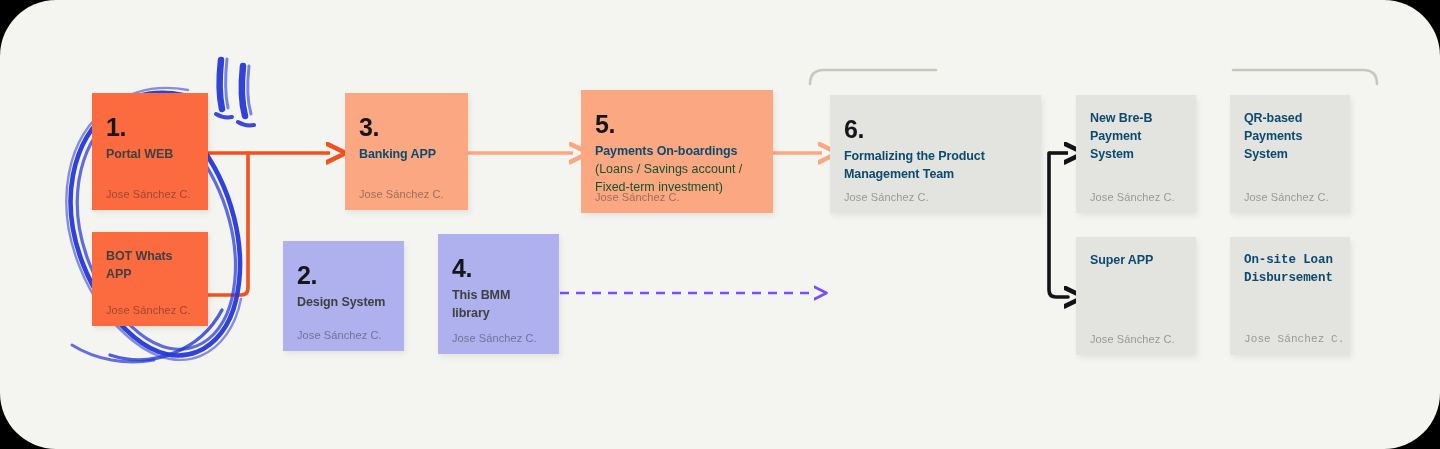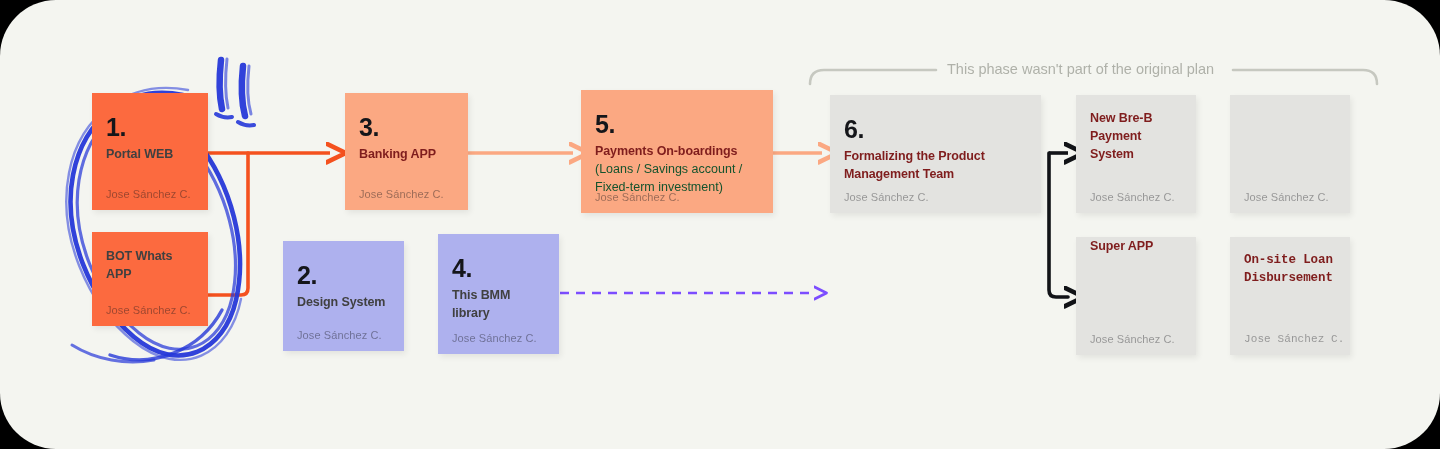--- a/index.html
+++ b/index.html
@@ -14,21 +14,21 @@
              letter-spacing:-0.5px;margin-bottom:5px;}
   .card .ttl{font-size:12.5px;font-weight:bold;color:#404040;line-height:1.45;
              letter-spacing:-0.1px;}
   .card .sub{font-size:12.5px;font-weight:normal;color:#14532d;line-height:1.45;}
   .card .by{position:absolute;left:14px;bottom:10px;font-size:11px;
             color:rgba(21,22,26,.42);letter-spacing:.1px;}
   .orange{background:#FC6A3F;}
   .peach{background:#FBA882;}
   .purple{background:#AEB1EE;}
   .grey{background:#E3E3E0;}
-  .grey .ttl,.peach .ttl{color:#7f1d1d;}
+  .grey .ttl,.peach .ttl{color:#0c4a6e;}
   .grey .by{color:rgba(21,22,26,.38);}
 
   .bracket-label{position:absolute;font-size:14.5px;color:#AFB1A9;white-space:nowrap;}
   svg.layer{position:absolute;left:0;top:0;width:1440px;height:449px;
             overflow:visible;pointer-events:none;}
 </style>
 </head>
 <body>
 
 <div id="canvas">
@@ -85,21 +85,20 @@
     <g stroke="#2638D8" fill="none" stroke-linecap="round">
       <path d="M221,60 C219,78 219,95 222,109" stroke-width="6.5" opacity=".95"></path>
       <path d="M227,59 C225,77 225,94 228,108" stroke-width="3" opacity=".6"></path>
       <path d="M243,66 C241,85 241,101 245,116" stroke-width="6.5" opacity=".95"></path>
       <path d="M249,66 C247,84 247,100 251,114" stroke-width="3" opacity=".6"></path>
       <path d="M216,114 C221,117 227,118 232,117" stroke-width="4" opacity=".9"></path>
       <path d="M238,122 C243,125 249,126 254,125" stroke-width="4" opacity=".9"></path>
     </g>
   </svg>
 
-  <div class="bracket-label" style="left:947px;top:61px;">This phase wasn't part of the original plan</div>
 
   <div class="card orange" style="left:92px;top:93px;width:116px;height:117px;">
     <div class="num">1.</div>
     <div class="ttl">Portal WEB</div>
     <div class="by">Jose Sánchez C.</div>
   </div>
 
   <div class="card orange" style="left:92px;top:232px;width:116px;height:94px;padding-top:15px;">
     <div class="ttl">BOT Whats APP</div>
     <div class="by">Jose Sánchez C.</div>
@@ -135,24 +134,25 @@
     <div class="ttl">Formalizing the Product Management Team</div>
     <div class="by">Jose Sánchez C.</div>
   </div>
 
   <div class="card grey" style="left:1076px;top:95px;width:120px;height:118px;padding-top:14px;">
     <div class="ttl">New Bre-B Payment System</div>
     <div class="by">Jose Sánchez C.</div>
   </div>
 
   <div class="card grey" style="left:1230px;top:95px;width:120px;height:118px;padding-top:14px;">
+    <div class="ttl">QR-based Payments System</div>
     <div class="by">Jose Sánchez C.</div>
   </div>
 
-  <div class="card grey" style="left:1076px;top:237px;width:120px;height:118px;padding-top:0;">
+  <div class="card grey" style="left:1076px;top:237px;width:120px;height:118px;padding-top:14px;">
     <div class="ttl">Super APP</div>
     <div class="by">Jose Sánchez C.</div>
   </div>
 
   <div class="card grey" style="left:1230px;top:237px;width:120px;height:118px;padding-top:14px;font-family:Liberation Mono, monospace;">
     <div class="ttl">On-site Loan Disbursement</div>
     <div class="by">Jose Sánchez C.</div>
   </div>
 
 </div>

